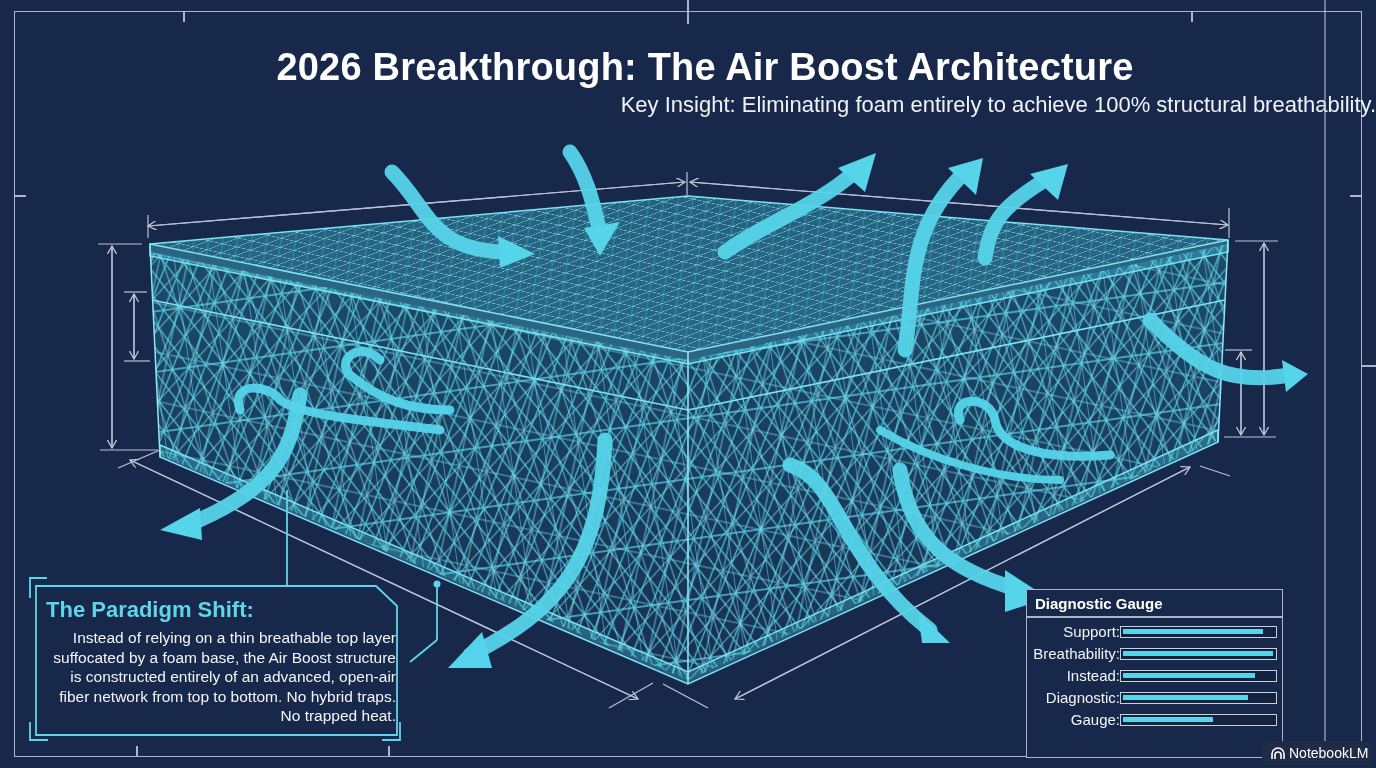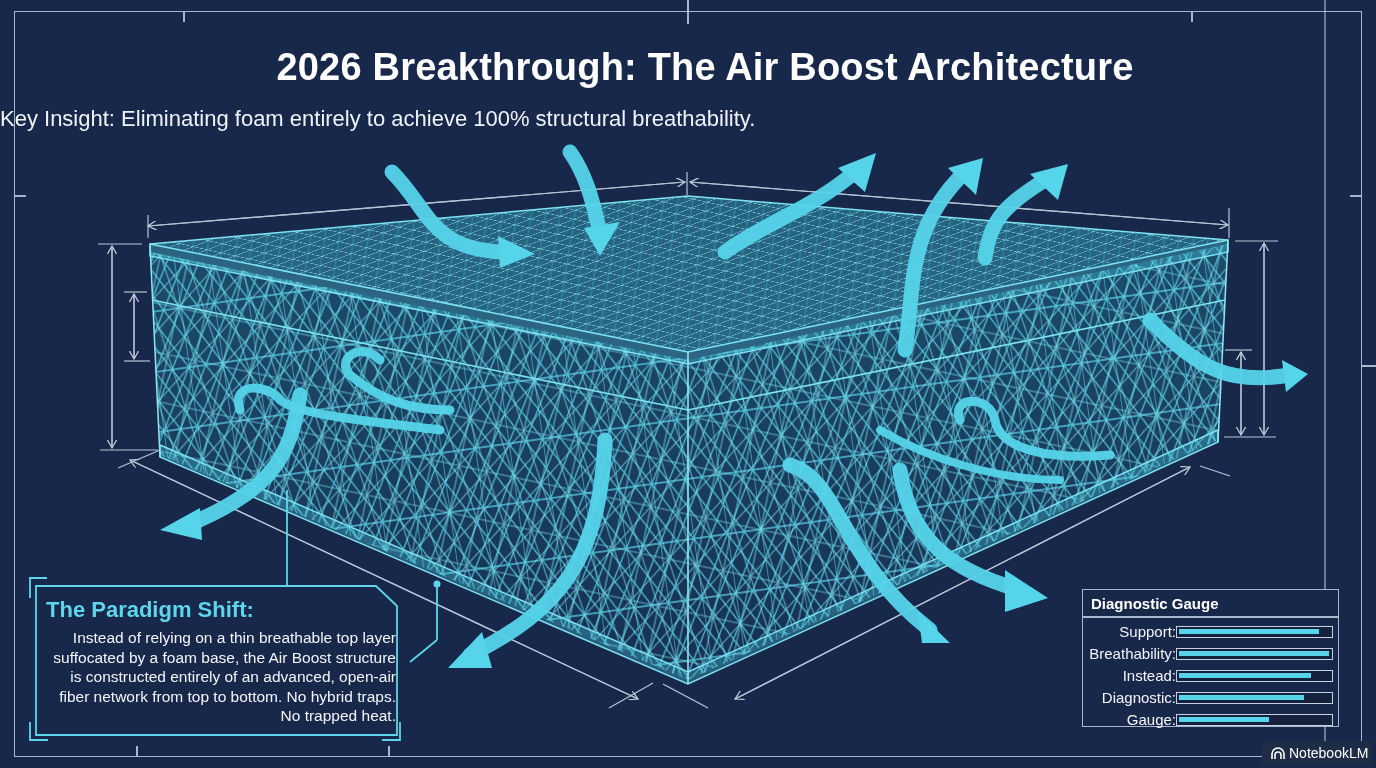--- a/index.html
+++ b/index.html
@@ -7,26 +7,26 @@
     width:1376px; height:768px; overflow:hidden; position:relative;
     background:#18284a;
     font-family:"Liberation Sans", "DejaVu Sans", sans-serif;
     color:#ffffff;
   }
   .frame { position:absolute; left:14px; top:11px; width:1348px; height:746px;
     border:1.5px solid #a9b6cc; box-sizing:border-box; }
   .tick { position:absolute; background:#a9b6cc; }
   .title { position:absolute; left:17px; width:1376px; top:46px; text-align:center;
     font-size:38px; font-weight:bold; letter-spacing:0.2px; color:#ffffff; }
-  .subtitle { position:absolute; left:0; width:1376px; top:106px; text-align:left;
+  .subtitle { position:absolute; left:0; width:1376px; top:92px; text-align:right;
     font-size:22px; color:#eef3fa; }
   svg.art { position:absolute; left:0; top:0; }
   .callout-title { position:absolute; left:46px; top:597px; font-size:22px; font-weight:bold; color:#5fd5ea; }
   .callout-body { position:absolute; left:46px; top:628px; width:350px; font-size:15.5px; line-height:19.5px; color:#f2f5fa;text-align:right; }
-  .gauge { position:absolute; left:1082px; top:589px; width:257px; height:138px;
+  .gauge { position:absolute; left:1026px; top:589px; width:257px; height:169px;
     border:1.5px solid #a9b6cc; box-sizing:border-box; background:#18284a; }
   .gauge-title { position:absolute; left:8px; top:5px; font-size:15px; font-weight:bold; color:#ffffff; }
   .gauge-sep { position:absolute; left:0; right:0; top:26px; height:1.5px; background:#a9b6cc; }
   .gauge-row { position:absolute; left:0; width:257px; height:16px; }
   .gauge-label { position:absolute; right:164px; top:0; font-size:15px; color:#f2f5fa; white-space:nowrap; line-height:16px; }
   .gauge-track { position:absolute; left:93px; top:2px; width:157px; height:12px;
     border:1.5px solid #c6d0de; box-sizing:border-box; background:#15223f; }
   .gauge-fill { position:absolute; left:2px; top:2px; height:5px; background:#55d4ea; }
   .badge { position:absolute; left:1262px; top:741px; width:110px; height:24px;
     background:#1f2c48; border-radius:6px 0 0 0; }

